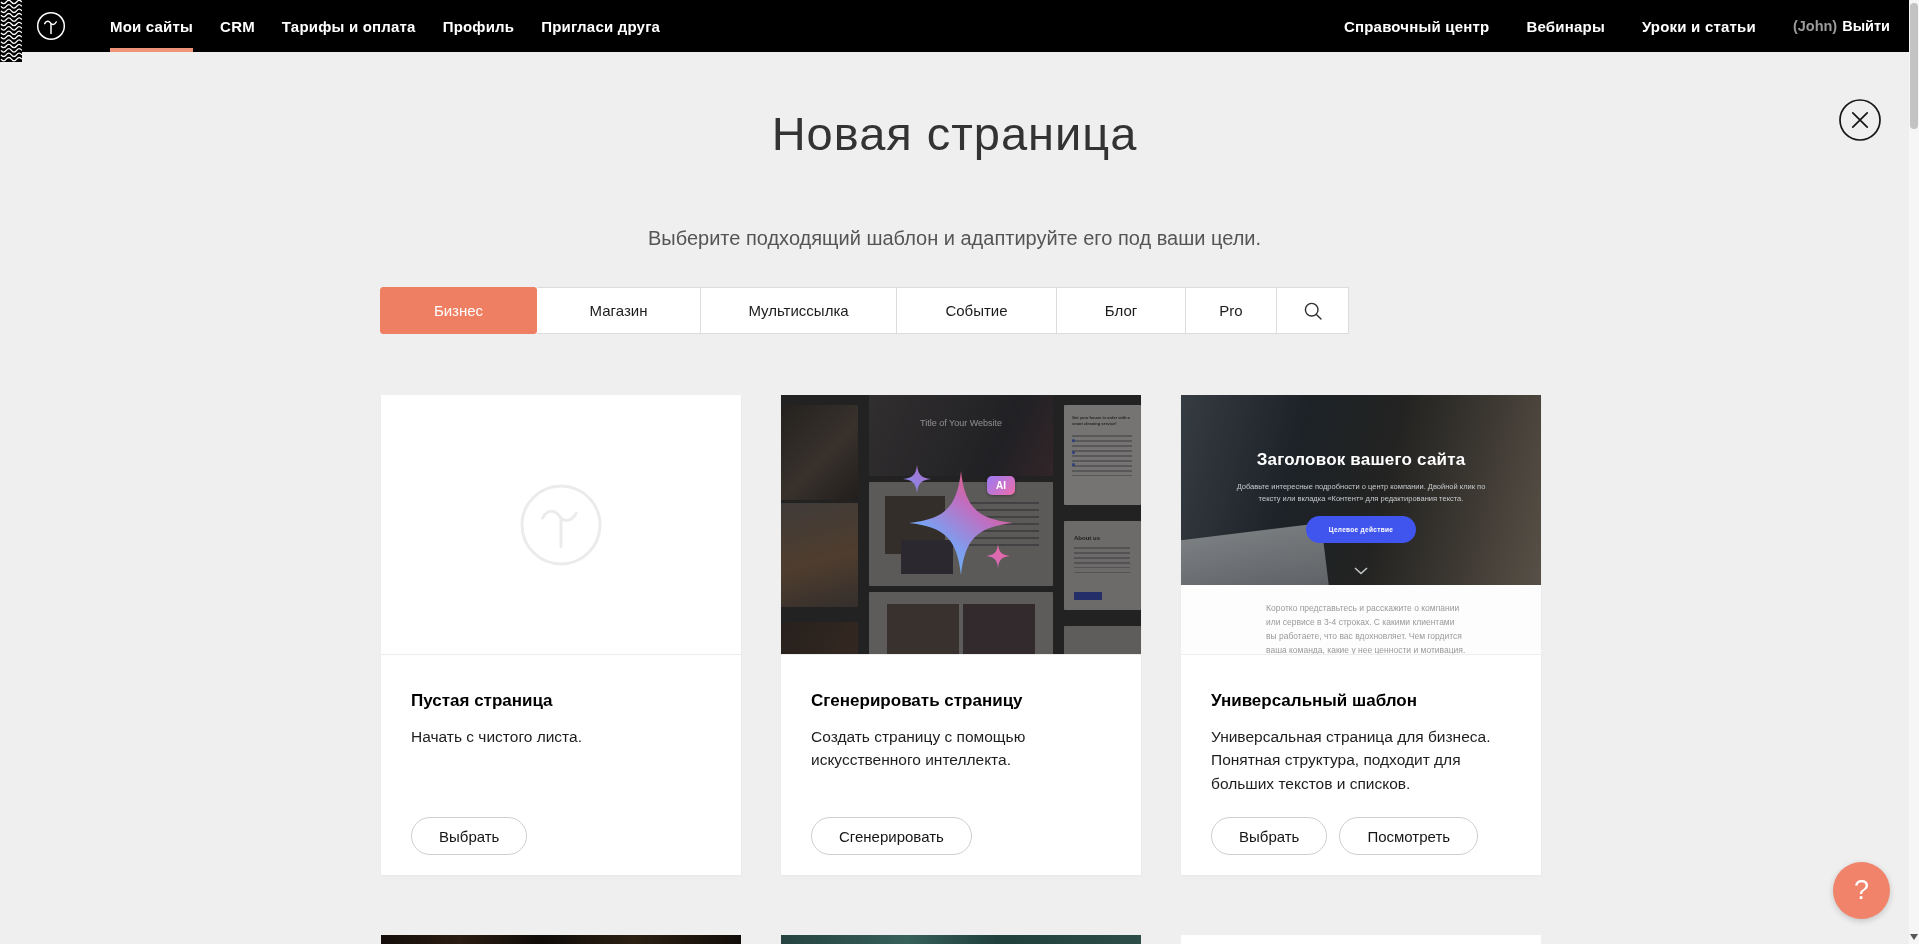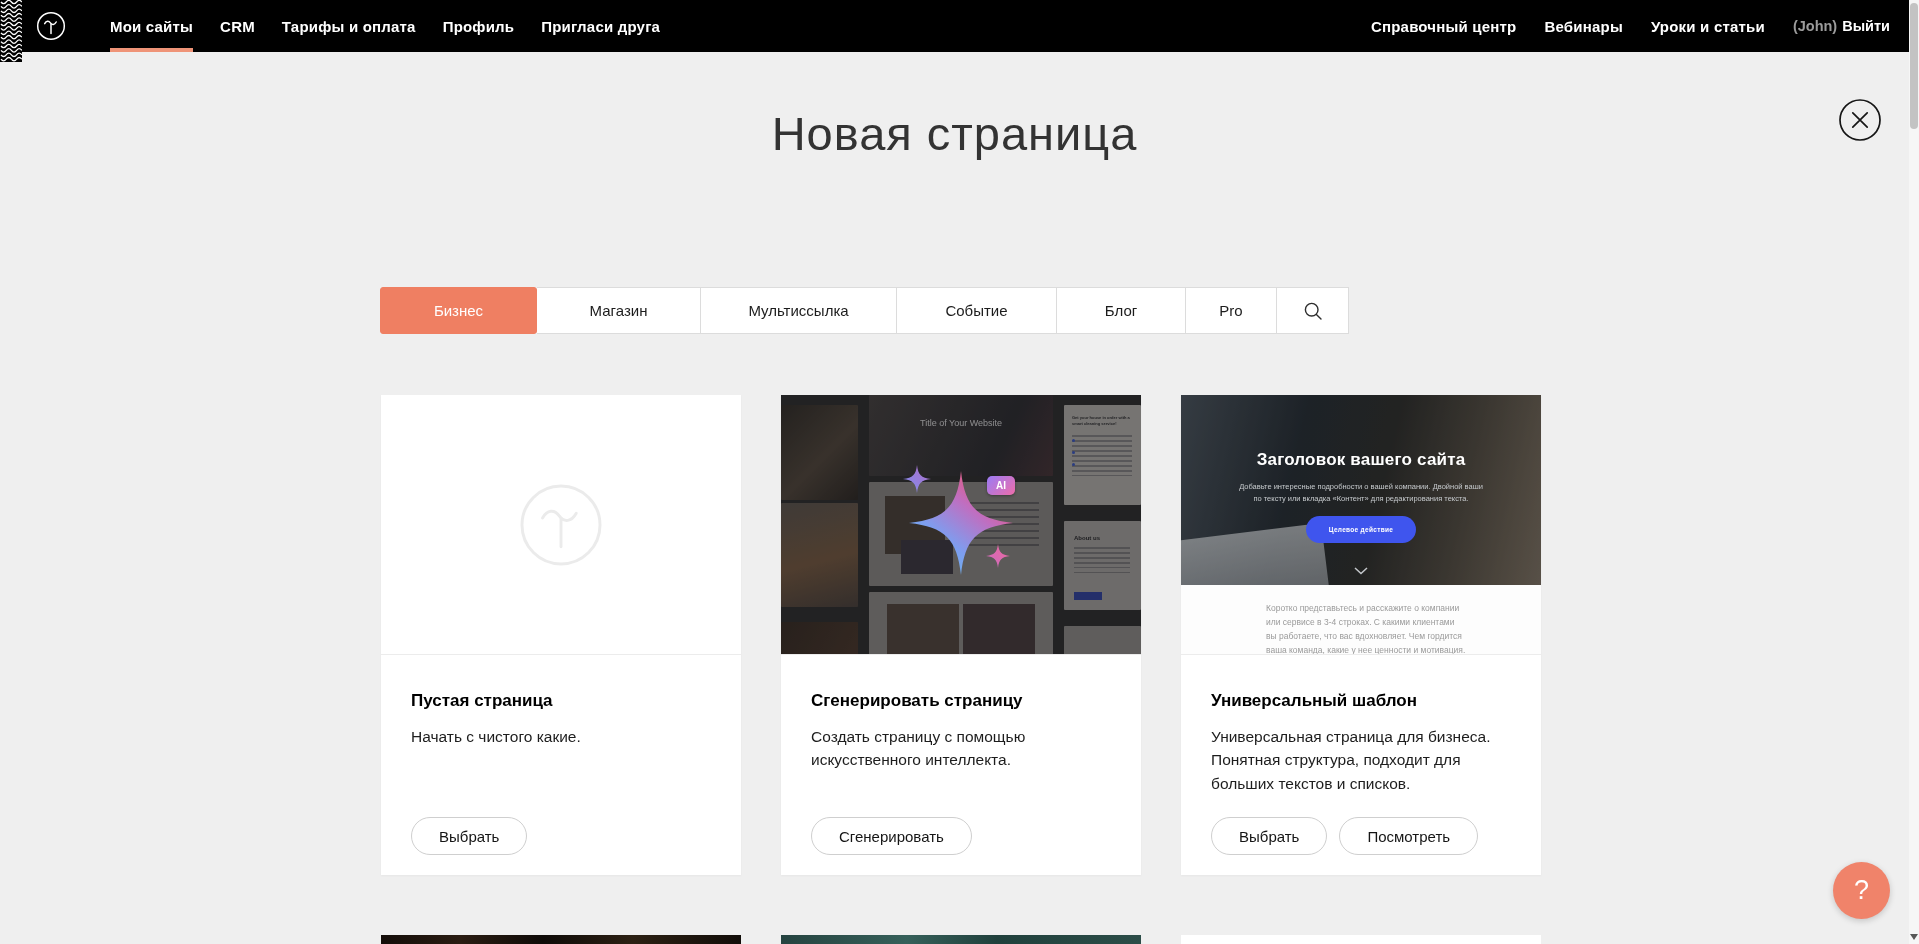--- a/index.html
+++ b/index.html
@@ -5,21 +5,21 @@
   * { margin:0; padding:0; box-sizing:border-box; }
   html,body { width:1919px; height:944px; overflow:hidden; }
   body { font-family:"Liberation Sans", sans-serif; background:#efefef; }
   .viewport { position:relative; width:1919px; height:944px; background:#efefef; overflow:hidden; }
 
   
   .topbar { position:absolute; top:0; left:0; width:100%; height:52px; background:#000; z-index:20; }
   .zigzag { position:absolute; left:0; top:0; width:22px; height:62px; background:#000; }
   .logo-btn { position:absolute; left:36px; top:11px; width:30px; height:30px; cursor:pointer; }
   .nav-left { position:absolute; left:110px; top:0; height:52px; display:flex; gap:27px; }
-  .nav-right { position:absolute; right:29px; top:0; height:52px; display:flex; gap:28px; align-items:center; }
+  .nav-right { position:absolute; right:29px; top:0; height:52px; display:flex; gap:37px; align-items:center; }
   .nav-item { position:relative; display:flex; align-items:center; color:#fff; font-size:15px; font-weight:700; letter-spacing:.2px; cursor:pointer; white-space:nowrap; }
   .nav-item.active::after { content:""; position:absolute; left:0; right:0; bottom:0; height:4px; background:#ef9478; }
   .user-chunk { display:flex; align-items:center; gap:5px; font-size:14.5px; font-weight:700; cursor:pointer; }
   .user-name { color:#9b9b9b; }
   .logout { color:#fff; }
 
   
   .close-btn { position:absolute; left:1838px; top:98px; width:44px; height:44px; cursor:pointer; z-index:15; }
 
   
@@ -173,20 +173,21 @@
   </div>
 
   <div class="close-btn">
     <svg width="44" height="44" viewBox="0 0 44 44">
       <circle cx="22" cy="22" r="20" fill="none" stroke="#161616" stroke-width="1.7"></circle>
       <path d="M14.8 14.8 L29.2 29.2 M29.2 14.8 L14.8 29.2" stroke="#161616" stroke-width="1.7" stroke-linecap="round"></path>
     </svg>
   </div>
 
   <div class="page-title">Новая страница</div>
+  <div class="page-subtitle">Выберите подходящий шаблон и адаптируйте его под ваши цели.</div>
 
   <div class="tabs">
     <div class="tab active t0">
         <span>Бизнес</span>
       </div>
     <div class="tab t1">
         <span>Магазин</span>
       </div>
     <div class="tab t2">
         <span>Мультиссылка</span>
@@ -215,21 +216,21 @@
         <div class="blank-logo">
           <svg width="88" height="88" viewBox="0 0 30 30">
             <circle cx="15" cy="15" r="13.3" fill="none" stroke="#ebebeb" stroke-width="1"></circle>
             <path d="M8.7 12.6 c1.6 -2.8 4 -3 5.7 -0.7 c1.7 2.3 4.1 2.1 5.8 -0.9" fill="none" stroke="#ebebeb" stroke-width="1" stroke-linecap="round"></path>
             <path d="M15 12.9 V 22.4" fill="none" stroke="#ebebeb" stroke-width="1" stroke-linecap="round"></path>
           </svg>
         </div>
       </div>
       <div class="card-body">
         <div class="card-title">Пустая страница</div>
-        <div class="card-desc">Начать с чистого какие.</div>
+        <div class="card-desc">Начать с чистого листа.</div>
         <div class="card-buttons">
           <button class="pill-btn">Выбрать</button>
         </div>
       </div>
     </div>
 
     <div class="card">
       <div class="card-img">
         <div class="mosaic">
           <div class="thumb m-l1"></div>
@@ -295,21 +296,21 @@
         </div>
       </div>
     </div>
 
     <div class="card">
       <div class="card-img">
         <div class="hero">
           <div class="laptop"></div>
           <div class="shade"></div>
           <div class="hero-heading">Заголовок вашего сайта</div>
-          <div class="hero-subtext">Добавьте интересные подробности о вашей компании. Двойной ваши по тексту или вкладка «Контент» для редактирования текста.</div>
+          <div class="hero-subtext">Добавьте интересные подробности о центр компании. Двойной клик по тексту или вкладка «Контент» для редактирования текста.</div>
           <div class="hero-cta">Целевое действие</div>
           <div class="hero-chevron">
             <svg width="14" height="8" viewBox="0 0 14 8">
                 <polyline points="1,1 7,6.5 13,1" fill="none" stroke="#c4c8cc" stroke-width="1.5"></polyline>
               </svg>
           </div>
         </div>
         <div class="preview-white">
           <div class="preview-body">Коротко представьтесь и расскажите о компании или сервисе в 3-4 строках. С какими клиентами вы работаете, что вас вдохновляет. Чем гордится ваша команда, какие у нее ценности и мотивация.</div>
         </div>

